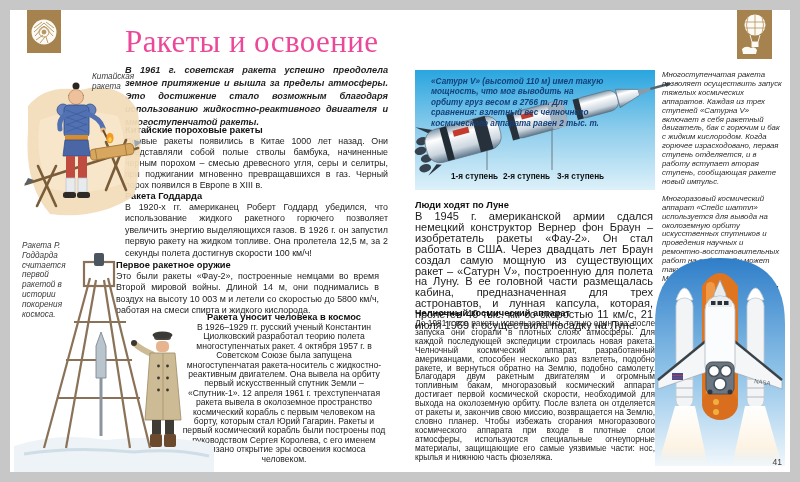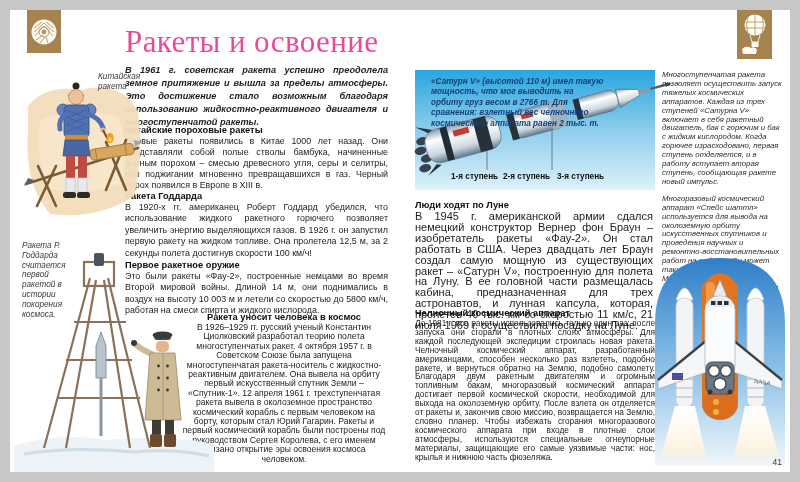--- a/index.html
+++ b/index.html
@@ -23,29 +23,29 @@
 
   
   .intro{position:absolute;left:115px;top:54px;width:263px;font-size:9.2px;line-height:12.9px;font-weight:bold;font-style:italic;color:#1f1f1f;text-align:justify}
   .sec{position:absolute}
   .sec h3{margin:0;padding:0;font-size:9.3px;font-weight:bold;color:#0f0f0f;line-height:11px}
   .sec .bd{text-align:justify;color:#1c1c1c}
   .sec1{left:115px;top:115px;width:263px}
   .sec1 .bd{font-size:8.9px;line-height:11px}
   .sec2{left:115px;top:181px;width:263px}
   .sec2 .bd{font-size:8.9px;line-height:11.4px}
-  .sec3{left:115px;top:250px;width:263px}
+  .sec3{left:106px;top:250px;width:263px}
   .sec3 .bd{font-size:8.9px;line-height:11.4px}
   .sec4{left:172px;top:302px;width:204px;text-align:center}
   .sec4 h3{text-align:center}
   .sec4 .bd{font-size:8.6px;line-height:9.4px;text-align:center}
 
   
   .mcap{position:absolute;font-size:8.2px;line-height:9.8px;font-style:italic;color:#3a3a3a;z-index:5}
-  .cap-chinese{left:88px;top:62px;width:58px}
+  .cap-chinese{left:82px;top:62px;width:58px}
   .cap-goddard{left:12px;top:231px;width:56px}
 
   
   .ill{position:absolute}
   .ill svg{display:block}
   .ill-warrior{left:12px;top:56px;width:120px;height:162px;z-index:1}
   .ill-goddard{left:4px;top:238px;width:200px;height:224px;z-index:1}
   .ill-shuttle{left:640px;top:242px;width:140px;height:214px}
 
   

